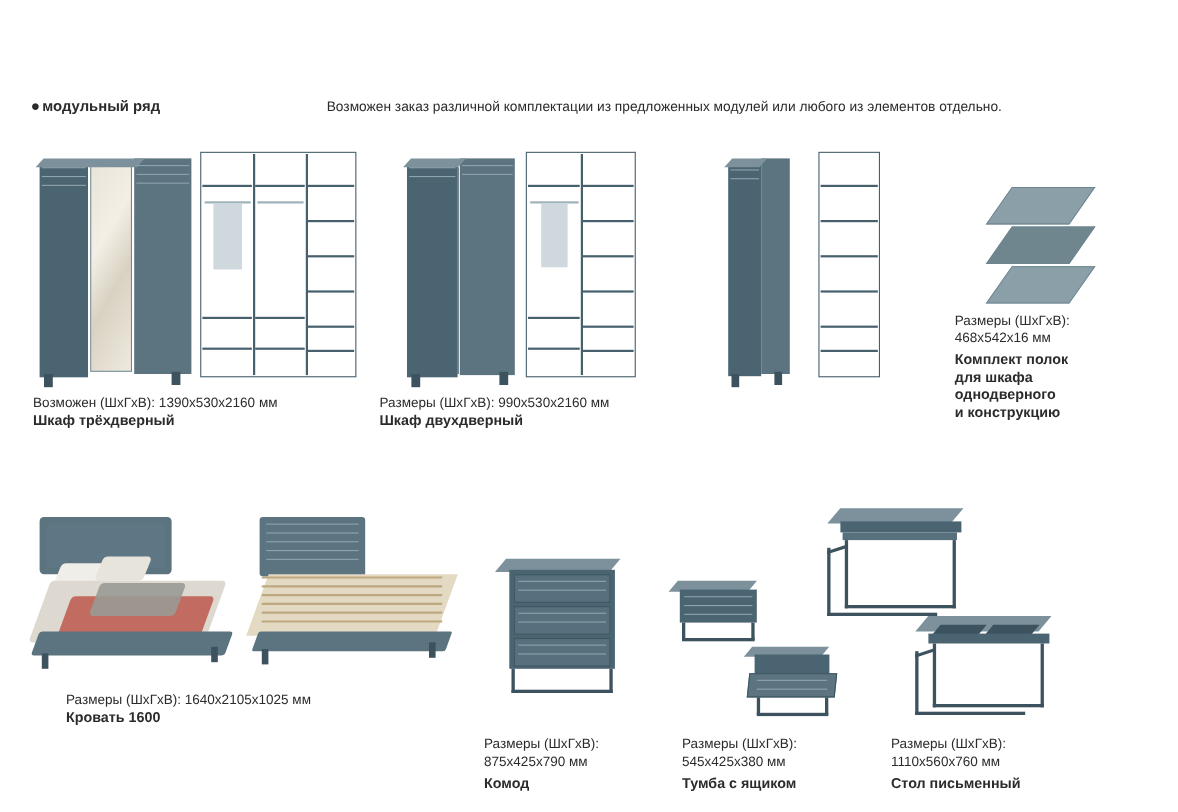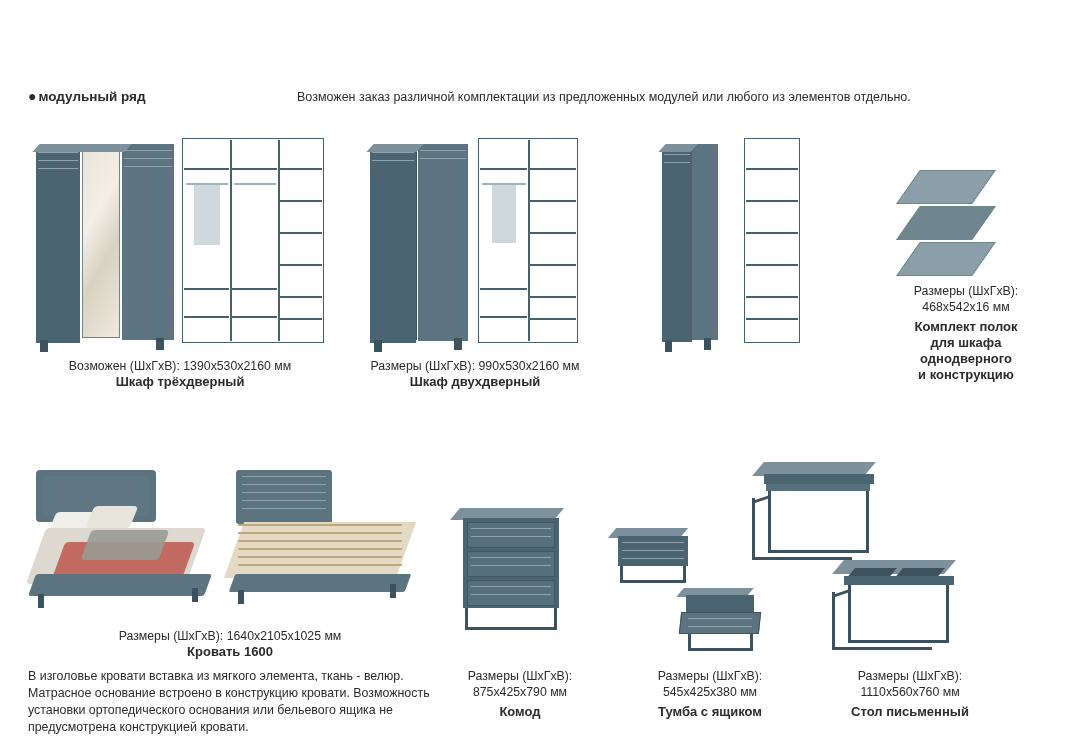--- a/index.html
+++ b/index.html
@@ -32,21 +32,20 @@
   }
 
   .mid-note {
     position: absolute; left: 28px; top: 420px;
     font-size: 12.5px; line-height: 17px; color: #2b2b2b;
     width: 900px;
   }
 
   .cap {
     position: absolute;
-    text-align: center;
     font-size: 12.3px;
     color: #2b2b2b;
     line-height: 16px;
   }
   .capname { font-weight: bold; font-size: 13px; }
 
   .bed-note {
     position: absolute; left: 28px; top: 668px;
     width: 420px; font-size: 12.4px; line-height: 17px; color: #2b2b2b;
   }
@@ -239,21 +238,20 @@
     <div class="fig body-m" style="left:2px; top:104px; width:176px; height:18px; transform:skewX(-20deg); border-radius:2px;"></div>
     <div class="fig" style="left:8px; top:120px; width:6px; height:14px; background:#3c525e;"></div>
     <div class="fig" style="left:160px; top:114px; width:6px; height:14px; background:#3c525e;"></div>
   </div>
 
   <div class="cap" style="left:60px; top:628px; width:340px;">
     <div>Размеры (ШхГхВ): 1640х2105х1025 мм</div>
     <div class="capname">Кровать 1600</div>
   </div>
 
-  <div class="bed-note">В изголовье кровати вставка из мягкого элемента, ткань - велюр. Матрасное основание встроено в конструкцию кровати. Возможность установки ортопедического основания или бельевого ящика не предусмотрена конструкцией кровати.</div>
 
   <div class="fig" style="left:455px; top:508px; width:120px; height:125px;">
     <div class="fig body-l" style="left:0; top:0; width:104px; height:12px; transform:skewX(-40deg);"></div>
     <div class="fig body-d" style="left:8px; top:10px; width:96px; height:90px;"></div>
     <div class="fig" style="left:12px; top:14px; width:88px; height:26px; background:#56707d; border:1px solid #3e5662;"></div>
     <div class="fig" style="left:12px; top:43px; width:88px; height:26px; background:#56707d; border:1px solid #3e5662;"></div>
     <div class="fig" style="left:12px; top:72px; width:88px; height:26px; background:#56707d; border:1px solid #3e5662;"></div>
     <div class="lnl" style="left:16px; top:20px; width:80px; height:1px;"></div>
     <div class="lnl" style="left:16px; top:28px; width:80px; height:1px;"></div>
     <div class="lnl" style="left:16px; top:49px; width:80px; height:1px;"></div>

